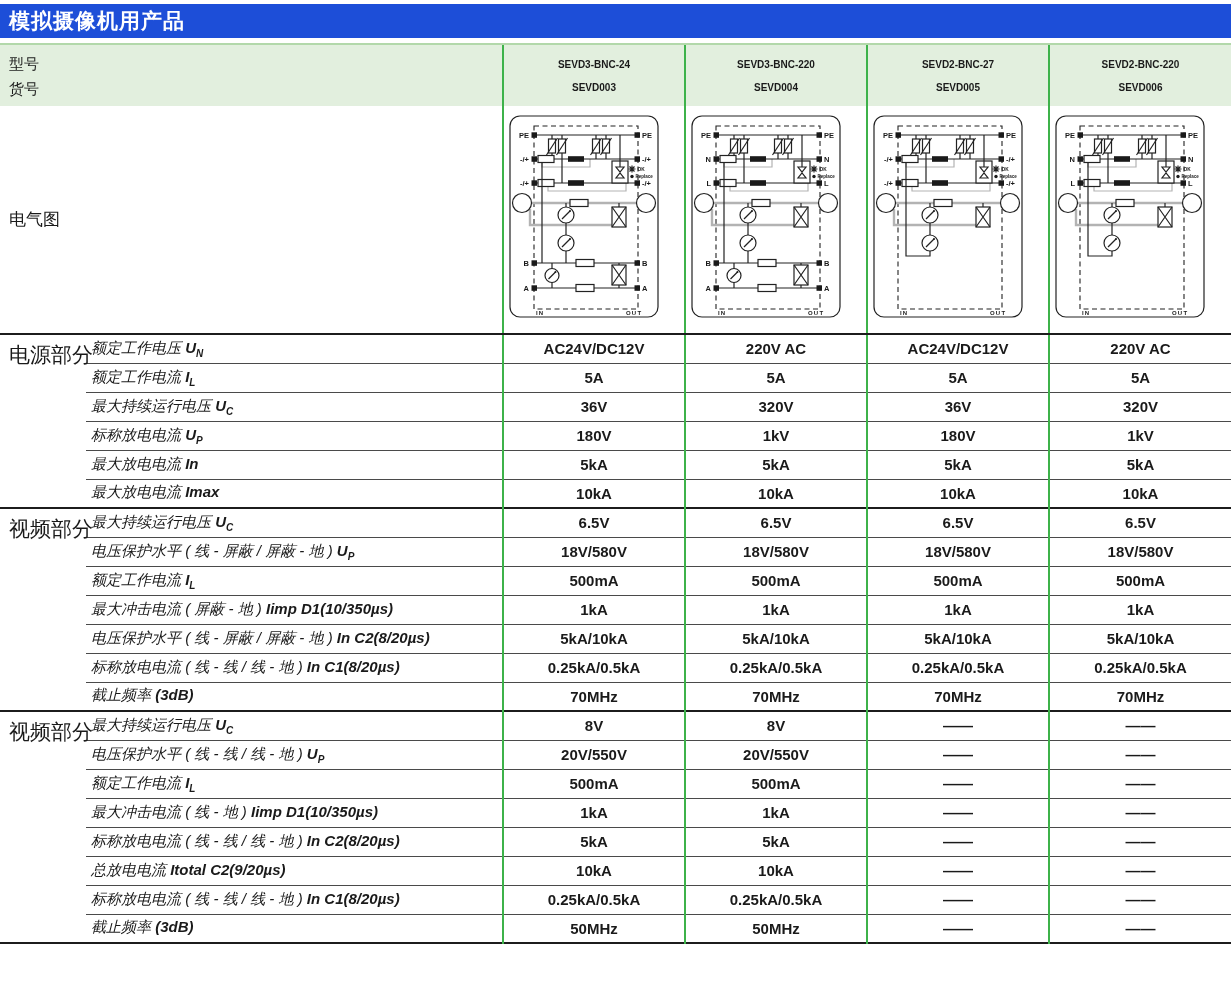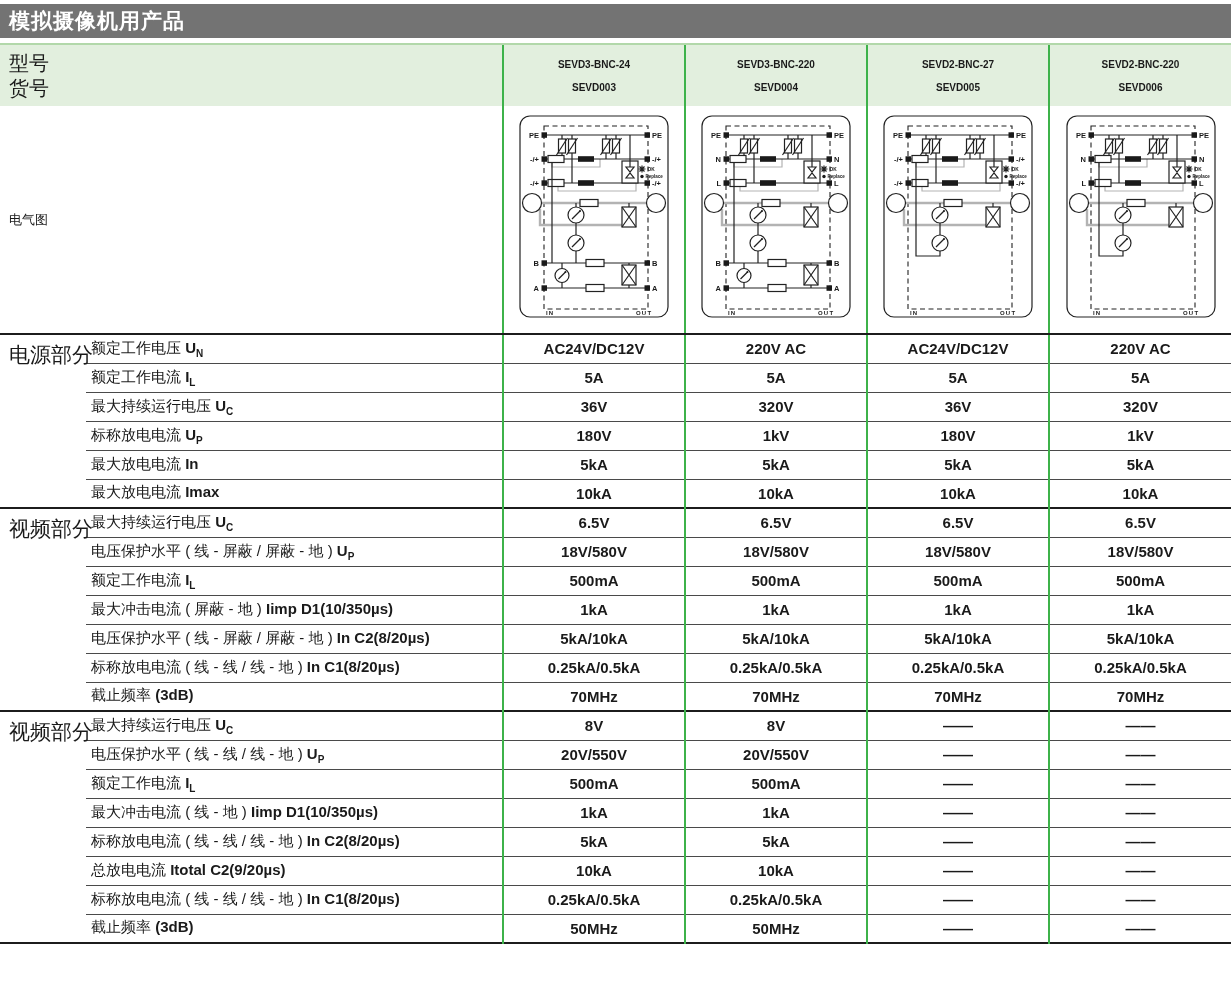--- a/index.html
+++ b/index.html
@@ -5,50 +5,50 @@
   * { box-sizing: border-box; margin: 0; padding: 0; }
   html,body { background:#fff; }
   body {
     width: 1231px; height: 982px;
     font-family: "Liberation Sans", "DejaVu Sans", sans-serif;
     color: #1a1a1a;
     overflow: hidden;
   }
   .page { width: 1231px; padding-top: 4px; }
   .titlebar {
-    height: 34px; background: #737373; color: #fff;
+    height: 34px; background: #1d4ed8; color: #fff;
     font-size: 21px; font-weight: bold; line-height: 34px;
     padding-left: 9px; letter-spacing: 1px;
   }
   table.spec {
     border-collapse: collapse; table-layout: fixed;
     width: 1231px; margin-top: 5px;
     border-bottom: 2px solid #1c1c1c;
   }
   td { vertical-align: middle; }
   
   tr.header-row td {
     background: #e2efde; height: 62px;
     border-top: 2px solid #b2d8aa;
   }
-  td.head-left { padding-left: 9px; font-size: 20px; }
+  td.head-left { padding-left: 9px; font-size: 15px; }
   td.head-left div { line-height: 25px; }
   td.col-head { text-align: center; font-size: 10px; font-weight: bold; }
   td.col-head div { line-height: 23px; }
   
   td.vcol { border-left: 2px solid #3db24a; }
   
   tr.diagram-row td { border-bottom: 2px solid #1c1c1c; }
-  td.diag-label { padding-left: 9px; font-size: 13px; }
-  td.diag-cell { height: 228px; text-align: center; }
+  td.diag-label { padding-left: 9px; font-size: 17px; }
+  td.diag-cell { height: 228px; text-align: left; }
   
   tr.section-start td { border-top: 2px solid #1c1c1c; }
   tr.inner-row td { border-top: 1px solid #4a4a4a; }
   td.section-cell { vertical-align: top; padding: 6px 0 0 9px; font-size: 21px; white-space: nowrap; }
-  td.param-cell { padding-left: 5px; font-size: 15px; white-space: nowrap; height: 29px; }
+  td.param-cell { padding-left: 5px; font-size: 15px; white-space: nowrap; height: 29px; font-style: italic; }
   td.param-cell .en { font-weight: bold; }
   td.param-cell sub { font-weight: bold; font-size: 10px; }
   td.value-cell { text-align: center; font-size: 15px; font-weight: bold; height: 29px; }
   
   svg.diag .k  { stroke: #222; stroke-width: 1.2; fill: none; }
   svg.diag .g  { stroke: #b3b3b3; stroke-width: 1.2; fill: none; }
   svg.diag .g2 { stroke: #b3b3b3; stroke-width: 2.4; fill: none; }
   svg.diag .comp { fill: #fff; stroke: #222; stroke-width: 1.2; }
 </style>
 </head>

